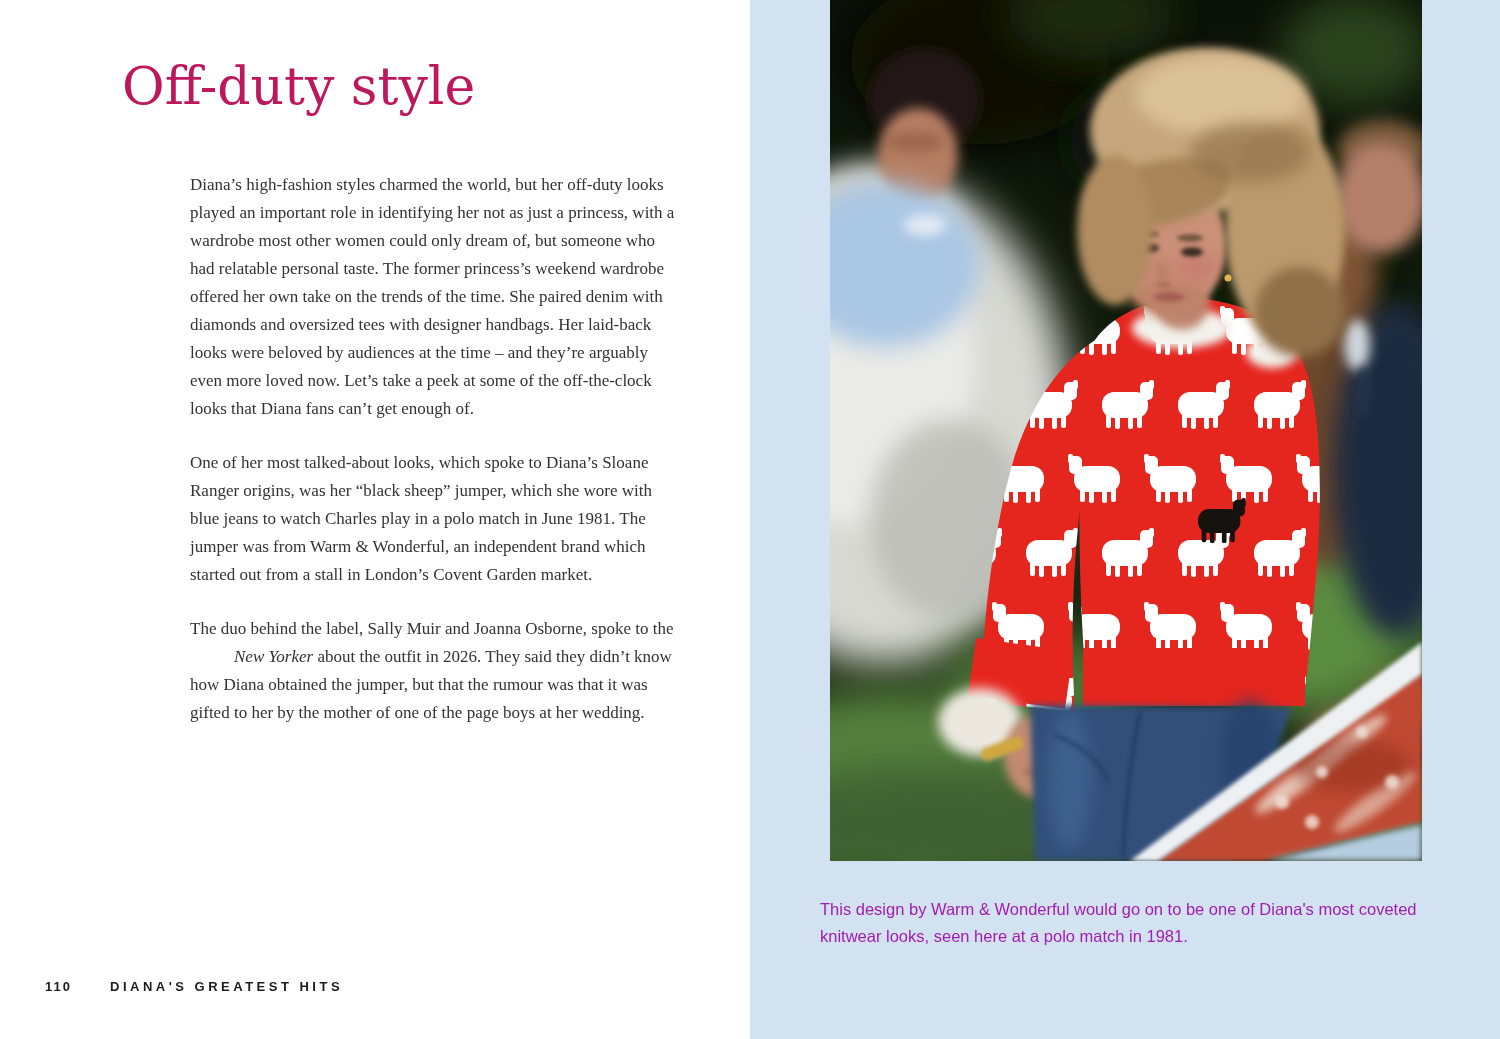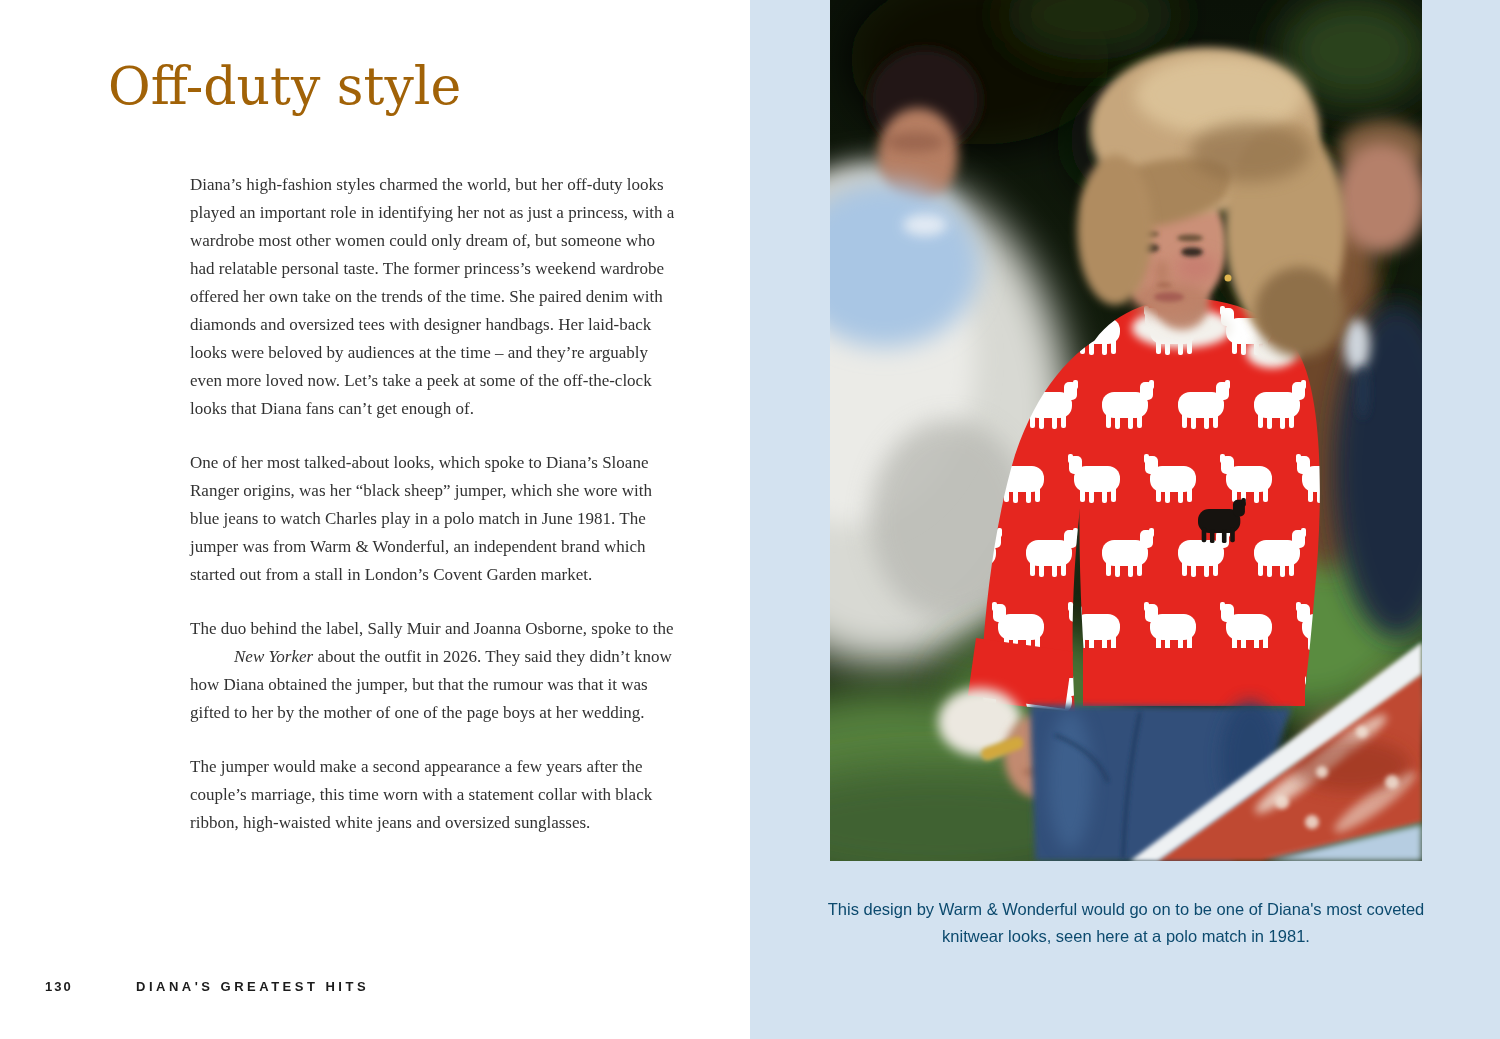--- a/index.html
+++ b/index.html
@@ -5,54 +5,53 @@
   :root{
     --page-blue:#d3e2f0;
     --jumper-red:#e5261f;
     --text-ink:#323232;
   }
   html,body{margin:0;padding:0;background:#ffffff;}
   .stage{position:relative;width:1500px;height:1039px;overflow:hidden;background:#ffffff;font-family:"Liberation Serif",serif;}
 
   
   .page-left{position:absolute;left:0;top:0;width:750px;height:1039px;background:#ffffff;}
-  .title{position:absolute;left:108px;top:58px;font-family:"DejaVu Serif",serif;font-size:52px;line-height:1.1;color:#a16207;}
+  .title{position:absolute;left:122px;top:58px;font-family:"DejaVu Serif",serif;font-size:52px;line-height:1.1;color:#be185d;}
   .body-copy{position:absolute;left:190px;top:171px;width:492px;font-size:17px;line-height:28px;color:var(--text-ink);}
   .body-copy p{margin:0 0 26px 0;}
   .ital{font-style:italic;margin-left:44px;}
   .footer{position:absolute;top:979px;left:0;width:750px;font-family:"Liberation Sans",sans-serif;font-weight:bold;font-size:13px;color:#1c1c1c;}
   .pagenum{position:absolute;left:45px;top:0;letter-spacing:2px;}
-  .booktitle{position:absolute;left:110px;top:0;letter-spacing:3.5px;margin-left:26px;}
+  .booktitle{position:absolute;left:110px;top:0;letter-spacing:3.5px;}
 
   
   .page-right{position:absolute;left:750px;top:0;width:750px;height:1039px;background:var(--page-blue);}
   .photo{position:absolute;left:80px;top:0;width:592px;height:861px;overflow:hidden;background:#101708;}
   .photo svg{display:block;}
-  .caption{position:absolute;left:70px;top:896px;width:612px;text-align:center;font-family:"Liberation Sans",sans-serif;font-size:16.5px;line-height:27px;color:#0c4a6e;}
+  .caption{position:absolute;left:70px;top:896px;width:612px;text-align:left;font-family:"Liberation Sans",sans-serif;font-size:16.5px;line-height:27px;color:#a21caf;}
 
   
   .jr{fill:var(--jumper-red);}
 </style>
 </head>
 <body>
 
 <div class="stage">
 
   <div class="page-left">
     <div class="title">Off-duty style</div>
 
     <div class="body-copy">
       <p>Diana’s high-fashion styles charmed the world, but her off-duty looks played an important role in identifying her not as just a princess, with a wardrobe most other women could only dream of, but someone who had relatable personal taste. The former princess’s weekend wardrobe offered her own take on the trends of the time. She paired denim with diamonds and oversized tees with designer handbags. Her laid-back looks were beloved by audiences at the time – and they’re arguably even more loved now. Let’s take a peek at some of the off-the-clock looks that Diana fans can’t get enough of.</p>
       <p>One of her most talked-about looks, which spoke to Diana’s Sloane Ranger origins, was her “black sheep” jumper, which she wore with blue jeans to watch Charles play in a polo match in June 1981. The jumper was from Warm &amp; Wonderful, an independent brand which started out from a stall in London’s Covent Garden market.</p>
       <p><span>The duo behind the label, Sally Muir and Joanna Osborne, spoke to the </span><span class="ital">New Yorker</span><span> about the outfit in 2026. They said they didn’t know how Diana obtained the jumper, but that the rumour was that it was gifted to her by the mother of one of the page boys at her wedding.</span></p>
-      <p>The jumper would make a second appearance a few years after the couple’s marriage, this time worn with a statement collar with black ribbon, high-waisted white jeans and oversized sunglasses.</p>
     </div>
 
     <div class="footer">
-      <span class="pagenum">130</span>
+      <span class="pagenum">110</span>
       <span class="booktitle">DIANA'S GREATEST HITS</span>
     </div>
   </div>
 
   <div class="page-right">
 
     <div class="photo">
       <svg width="592" height="861" viewBox="0 0 592 861" xmlns="http://www.w3.org/2000/svg">
         <defs>
           <linearGradient id="foliage" x1="0" y1="0" x2="0" y2="1">

